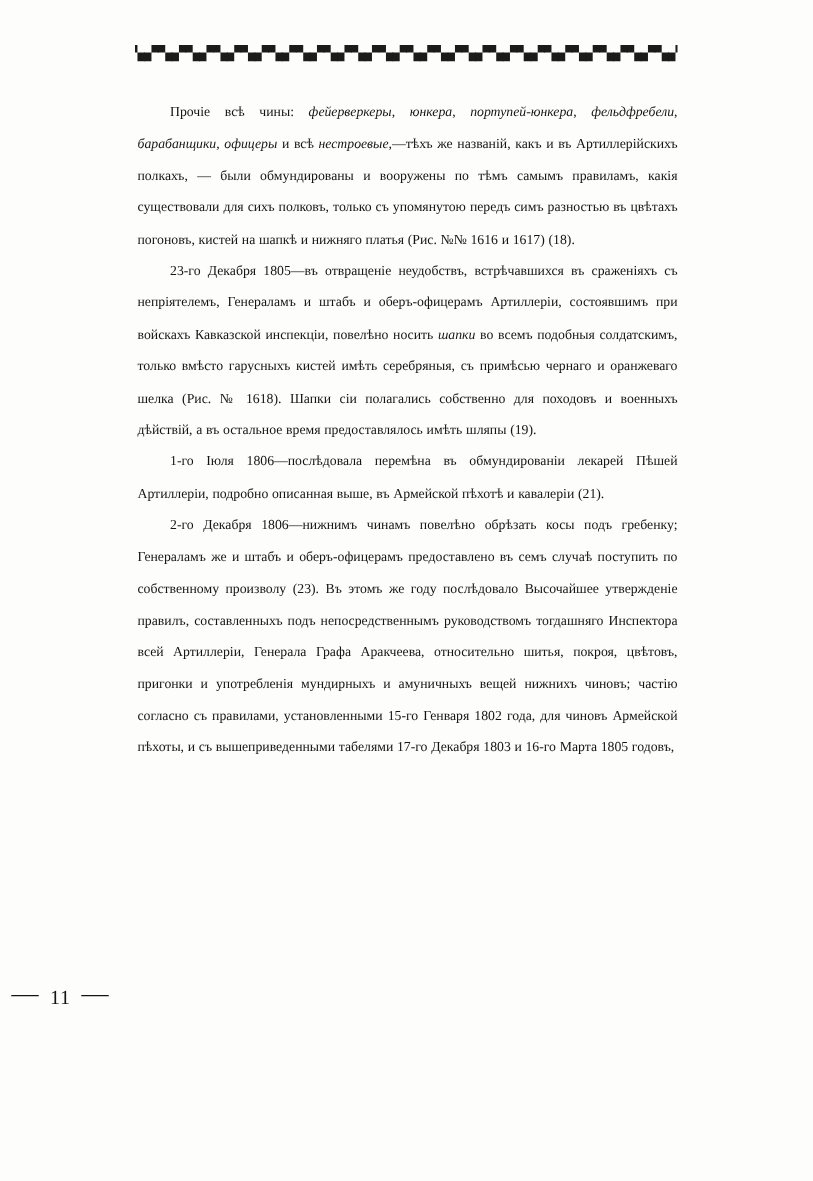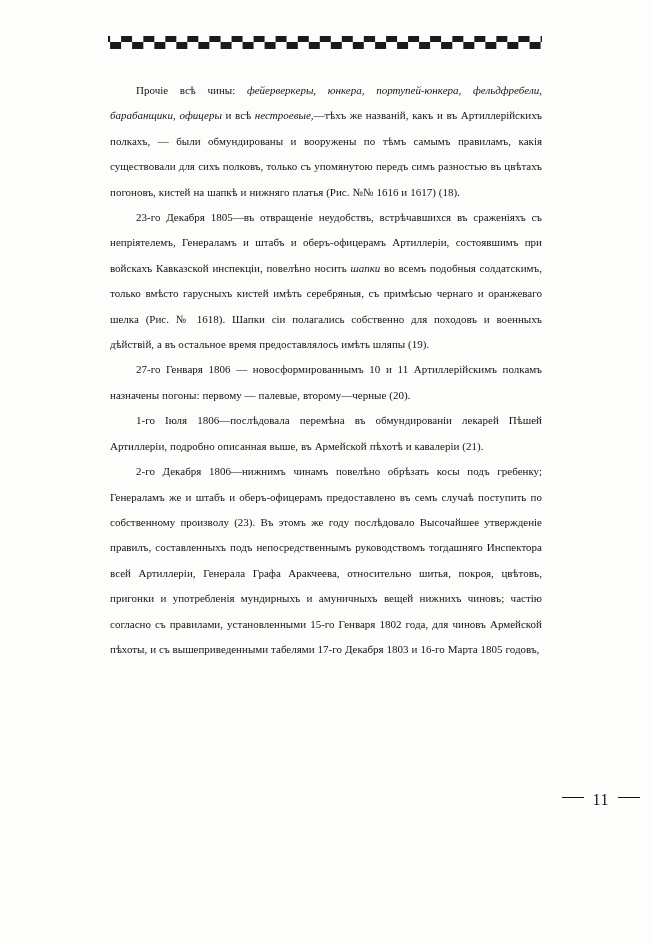--- a/index.html
+++ b/index.html
@@ -56,21 +56,21 @@
     word-spacing: 0.2px;
   }
   i, .it {
     font-style: italic;
   }
   .folio {
     position: absolute;
     left: 0;
     top: 790px;
     width: 649px;
-    text-align: right;
+    text-align: left;
     font-size: 15.5px;
     letter-spacing: 0.5px;
     color: #141414;
   }
   .folio .dash {
     display: inline-block;
     width: 22px;
     border-bottom: 1.6px solid #141414;
     vertical-align: middle;
     margin: 0 9px 5px 9px;
@@ -89,23 +89,20 @@
   <div class="ornament">▚▞▚▞▚▞▚▞▚▞▚▞▚▞▚▞▚▞▚▞▚▞▚▞▚▞▚▞▚▞▚▞▚▞▚▞▚▞▚▞▚▞▚▞▚▞▚▞▚▞▚▞▚▞▚▞▚▞▚▞▚▞▚▞▚▞▚▞▚▞▚▞▚▞▚▞▚▞▚▞</div>
 
   <div class="text-column">
     <p class="para">
       <span>Прочіе всѣ чины: </span><i>фейерверкеры, юнкера, портупей-юнкера, фельдфребели, барабанщики, офицеры</i><span> и всѣ </span><i>нестроевые,</i><span>—тѣхъ же названій, какъ и въ Артиллерійскихъ полкахъ, — были обмундированы и вооружены по тѣмъ самымъ правиламъ, какія существовали для сихъ полковъ, только съ упомянутою передъ симъ разностью въ цвѣтахъ погоновъ, кистей на шапкѣ и нижняго платья (Рис. №№ 1616 и 1617) (18).</span>
     </p>
     <p class="para">
       <span>23-го Декабря 1805—въ отвращеніе неудобствъ, встрѣчавшихся въ сраженіяхъ съ непріятелемъ, Генераламъ и штабъ и оберъ-офицерамъ Артиллеріи, состоявшимъ при войскахъ Кавказской инспекціи, повелѣно носить </span><i>шапки</i><span> во всемъ подобныя солдатскимъ, только вмѣсто гарусныхъ кистей имѣть серебряныя, съ примѣсью чернаго и оранжеваго шелка (Рис. № 1618). Шапки сіи полагались собственно для походовъ и военныхъ дѣйствій, а въ остальное время предоставлялось имѣть шляпы (19).</span>
     </p>
     <p class="para">
-      <span>27-го Генваря 1806 — новосформированнымъ 10 и 11 Артиллерійскимъ полкамъ назначены погоны: первому — палевые, второму—черные (20).</span>
-    </p>
-    <p class="para">
       <span>1-го Іюля 1806—послѣдовала перемѣна въ обмундированіи лекарей Пѣшей Артиллеріи, подробно описанная выше, въ Армейской пѣхотѣ и кавалеріи (21).</span>
     </p>
     <p class="para">
       <span>2-го Декабря 1806—нижнимъ чинамъ повелѣно обрѣзать косы подъ гребенку; Генераламъ же и штабъ и оберъ-офицерамъ предоставлено въ семъ случаѣ поступить по собственному произволу (23). Въ этомъ же году послѣдовало Высочайшее утвержденіе правилъ, составленныхъ подъ непосредственнымъ руководствомъ тогдашняго Инспектора всей Артиллеріи, Генерала Графа Аракчеева, относительно шитья, покроя, цвѣтовъ, пригонки и употребленія мундирныхъ и амуничныхъ вещей нижнихъ чиновъ; частію согласно съ правилами, установленными 15-го Генваря 1802 года, для чиновъ Армейской пѣхоты, и съ вышеприведенными табелями 17-го Декабря 1803 и 16-го Марта 1805 годовъ,</span>
     </p>
   </div>
 
   <div class="folio">
     <span class="dash"></span><span class="num">11</span><span class="dash"></span>
   </div>

